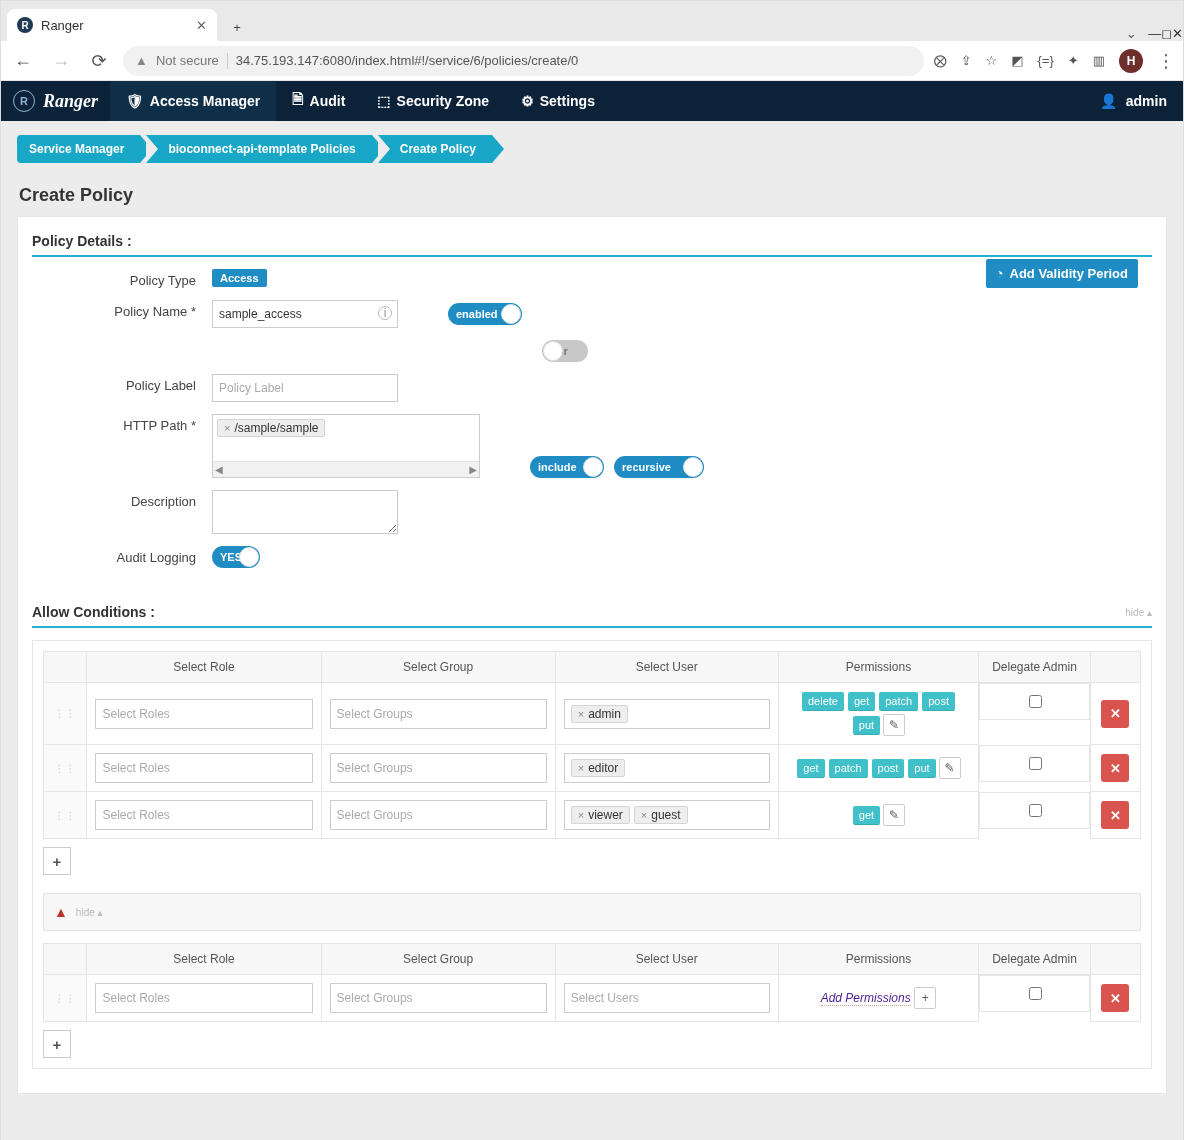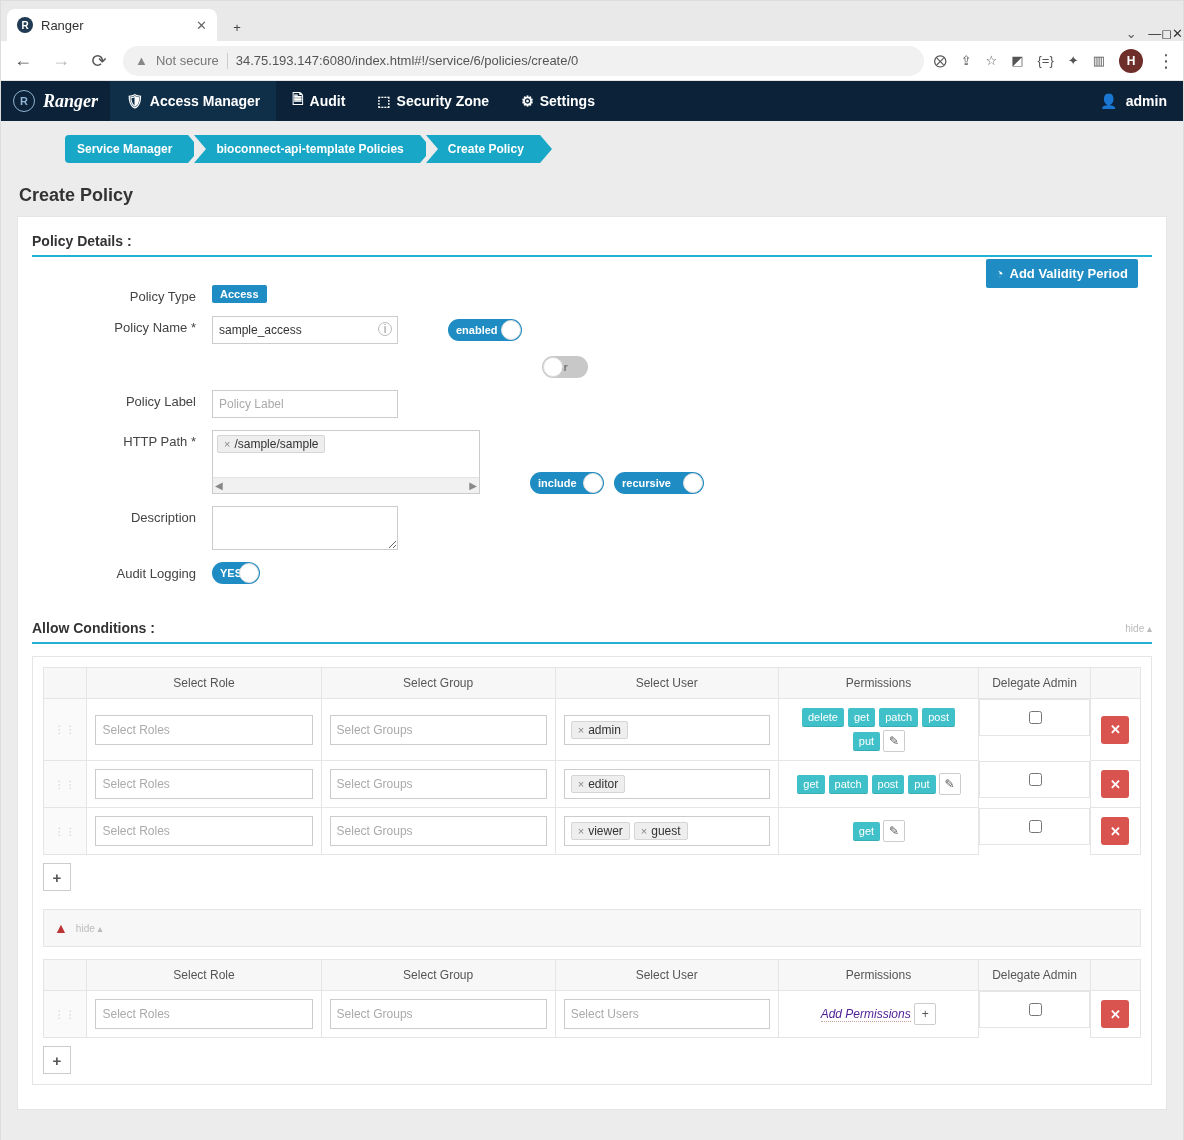--- a/index.html
+++ b/index.html
@@ -29,27 +29,27 @@
   .brand { display:flex; align-items:center; gap:8px; padding:0 12px; font-family: Georgia, serif; font-style:italic; font-weight:700; font-size:18px; }
   .brand .logo { width:22px; height:22px; border-radius:50%; border:1.5px solid #8fb3d0; display:flex; align-items:center; justify-content:center; color:#8fb3d0; font-size:11px; font-style:normal; font-family:Arial; font-weight:700;}
   .navitem { height:40px; display:flex; align-items:center; gap:6px; padding:0 16px; font-weight:700; font-size:14px; }
   .navitem.active { background:#0f2e48; }
   .navspacer { flex:1; }
   .userbtn { display:flex; align-items:center; gap:8px; padding:0 16px; font-weight:700; font-size:14px; }
   
   .page { background:#ececec; padding:14px 16px 40px 16px; min-height:1040px; }
   .breadcrumb { display:flex; }
   .crumb { position:relative; height:28px; background:#18a7c6; color:#fff; font-size:12px; font-weight:700; display:flex; align-items:center; padding:0 16px 0 22px; margin-right:6px; }
-  .crumb:first-child { padding-left:12px; border-radius:4px 0 0 4px;margin-left:48px; }
+  .crumb:first-child { padding-left:12px; border-radius:4px 0 0 4px; }
   .crumb::after { content:""; position:absolute; right:-12px; top:0; border-top:14px solid transparent; border-bottom:14px solid transparent; border-left:12px solid #18a7c6; }
   .crumb::before { content:""; position:absolute; left:0; top:0; border-top:14px solid transparent; border-bottom:14px solid transparent; border-left:12px solid #ececec; }
   .crumb:first-child::before { display:none; }
   h2.title { font-size:18px; font-weight:700; margin:22px 0 10px 2px; color:#333; }
   .panel { background:#fff; border:1px solid #e5e5e5; padding:10px 14px 24px 14px; }
-  .section-hdr { font-weight:700; font-size:14px; border-bottom:2px solid #22b0d3; padding:6px 0; margin-bottom:22px; }
+  .section-hdr { font-weight:700; font-size:14px; border-bottom:2px solid #22b0d3; padding:6px 0; margin-bottom:6px; }
   .row { display:flex; align-items:flex-start; padding:6px 0; }
   .lbl { width:180px; text-align:right; padding-right:16px; color:#444; padding-top:4px; font-size:13px; }
   .ctl { display:flex; align-items:center; flex-wrap:wrap; gap:10px; }
   .badge-blue { background:#1f8dc3; color:#fff; font-size:11px; font-weight:700; padding:3px 8px; border-radius:2px; }
   .btn-primary { background:#1f8dc3; color:#fff; border:none; padding:7px 10px; font-size:13px; font-weight:700; border-radius:2px; display:inline-flex; align-items:center; gap:6px; }
   .topright { position:absolute; right:28px; }
   .relwrap { position:relative; }
   .textin { height:28px; width:186px; border:1px solid #ccc; padding:2px 24px 2px 6px; font-size:12px; color:#333; }
   .textin::placeholder { color:#aaa; }
   .infoicon { position:absolute; right:6px; top:6px; color:#999; font-size:12px; border:1px solid #bbb; border-radius:50%; width:14px; height:14px; display:flex; align-items:center; justify-content:center; }

